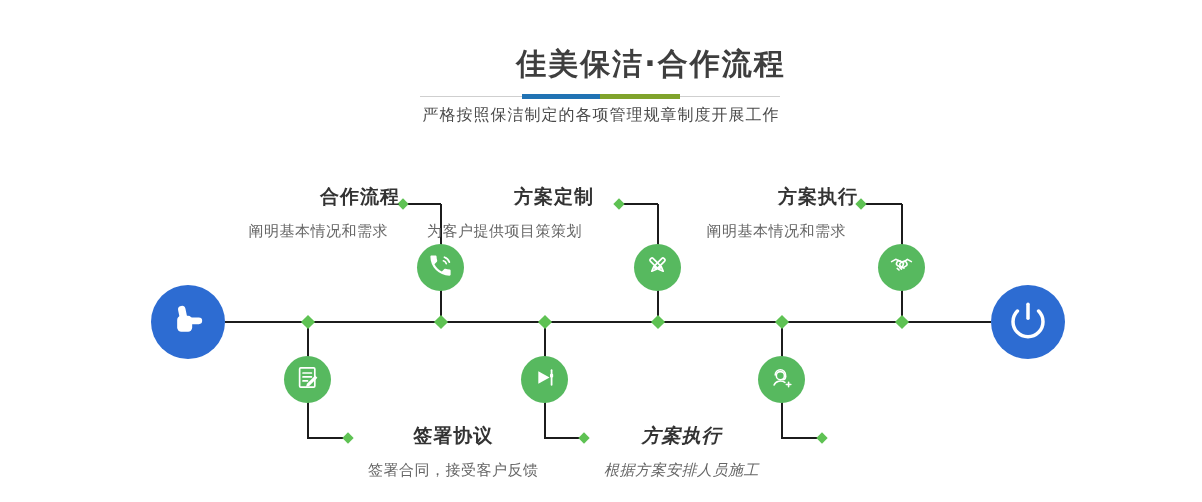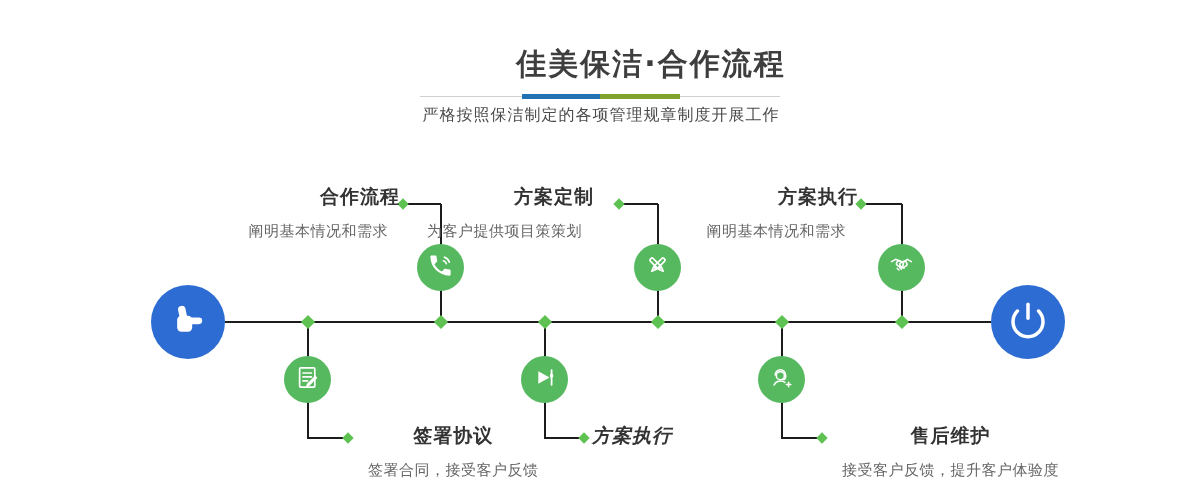--- a/index.html
+++ b/index.html
@@ -171,19 +171,16 @@
     <p class="step-title">方案执行</p>
     <p class="step-desc">阐明基本情况和需求</p>
   </div>
 
   <div class="step-label bottom" style="left:356px;top:423px;">
     <p class="step-title">签署协议</p>
     <p class="step-desc">签署合同，接受客户反馈</p>
   </div>
   <div class="step-label bottom" style="left:592px;top:423px;font-style:italic;">
     <p class="step-title">方案执行</p>
-  </div>
-  <div class="step-label bottom" style="left:830px;top:423px;">
-    <p class="step-title">售后维护</p>
-    <p class="step-desc">接受客户反馈，提升客户体验度</p>
+    <p class="step-desc">根据方案安排人员施工</p>
   </div>
 
 </div>
 
 </body></html>

